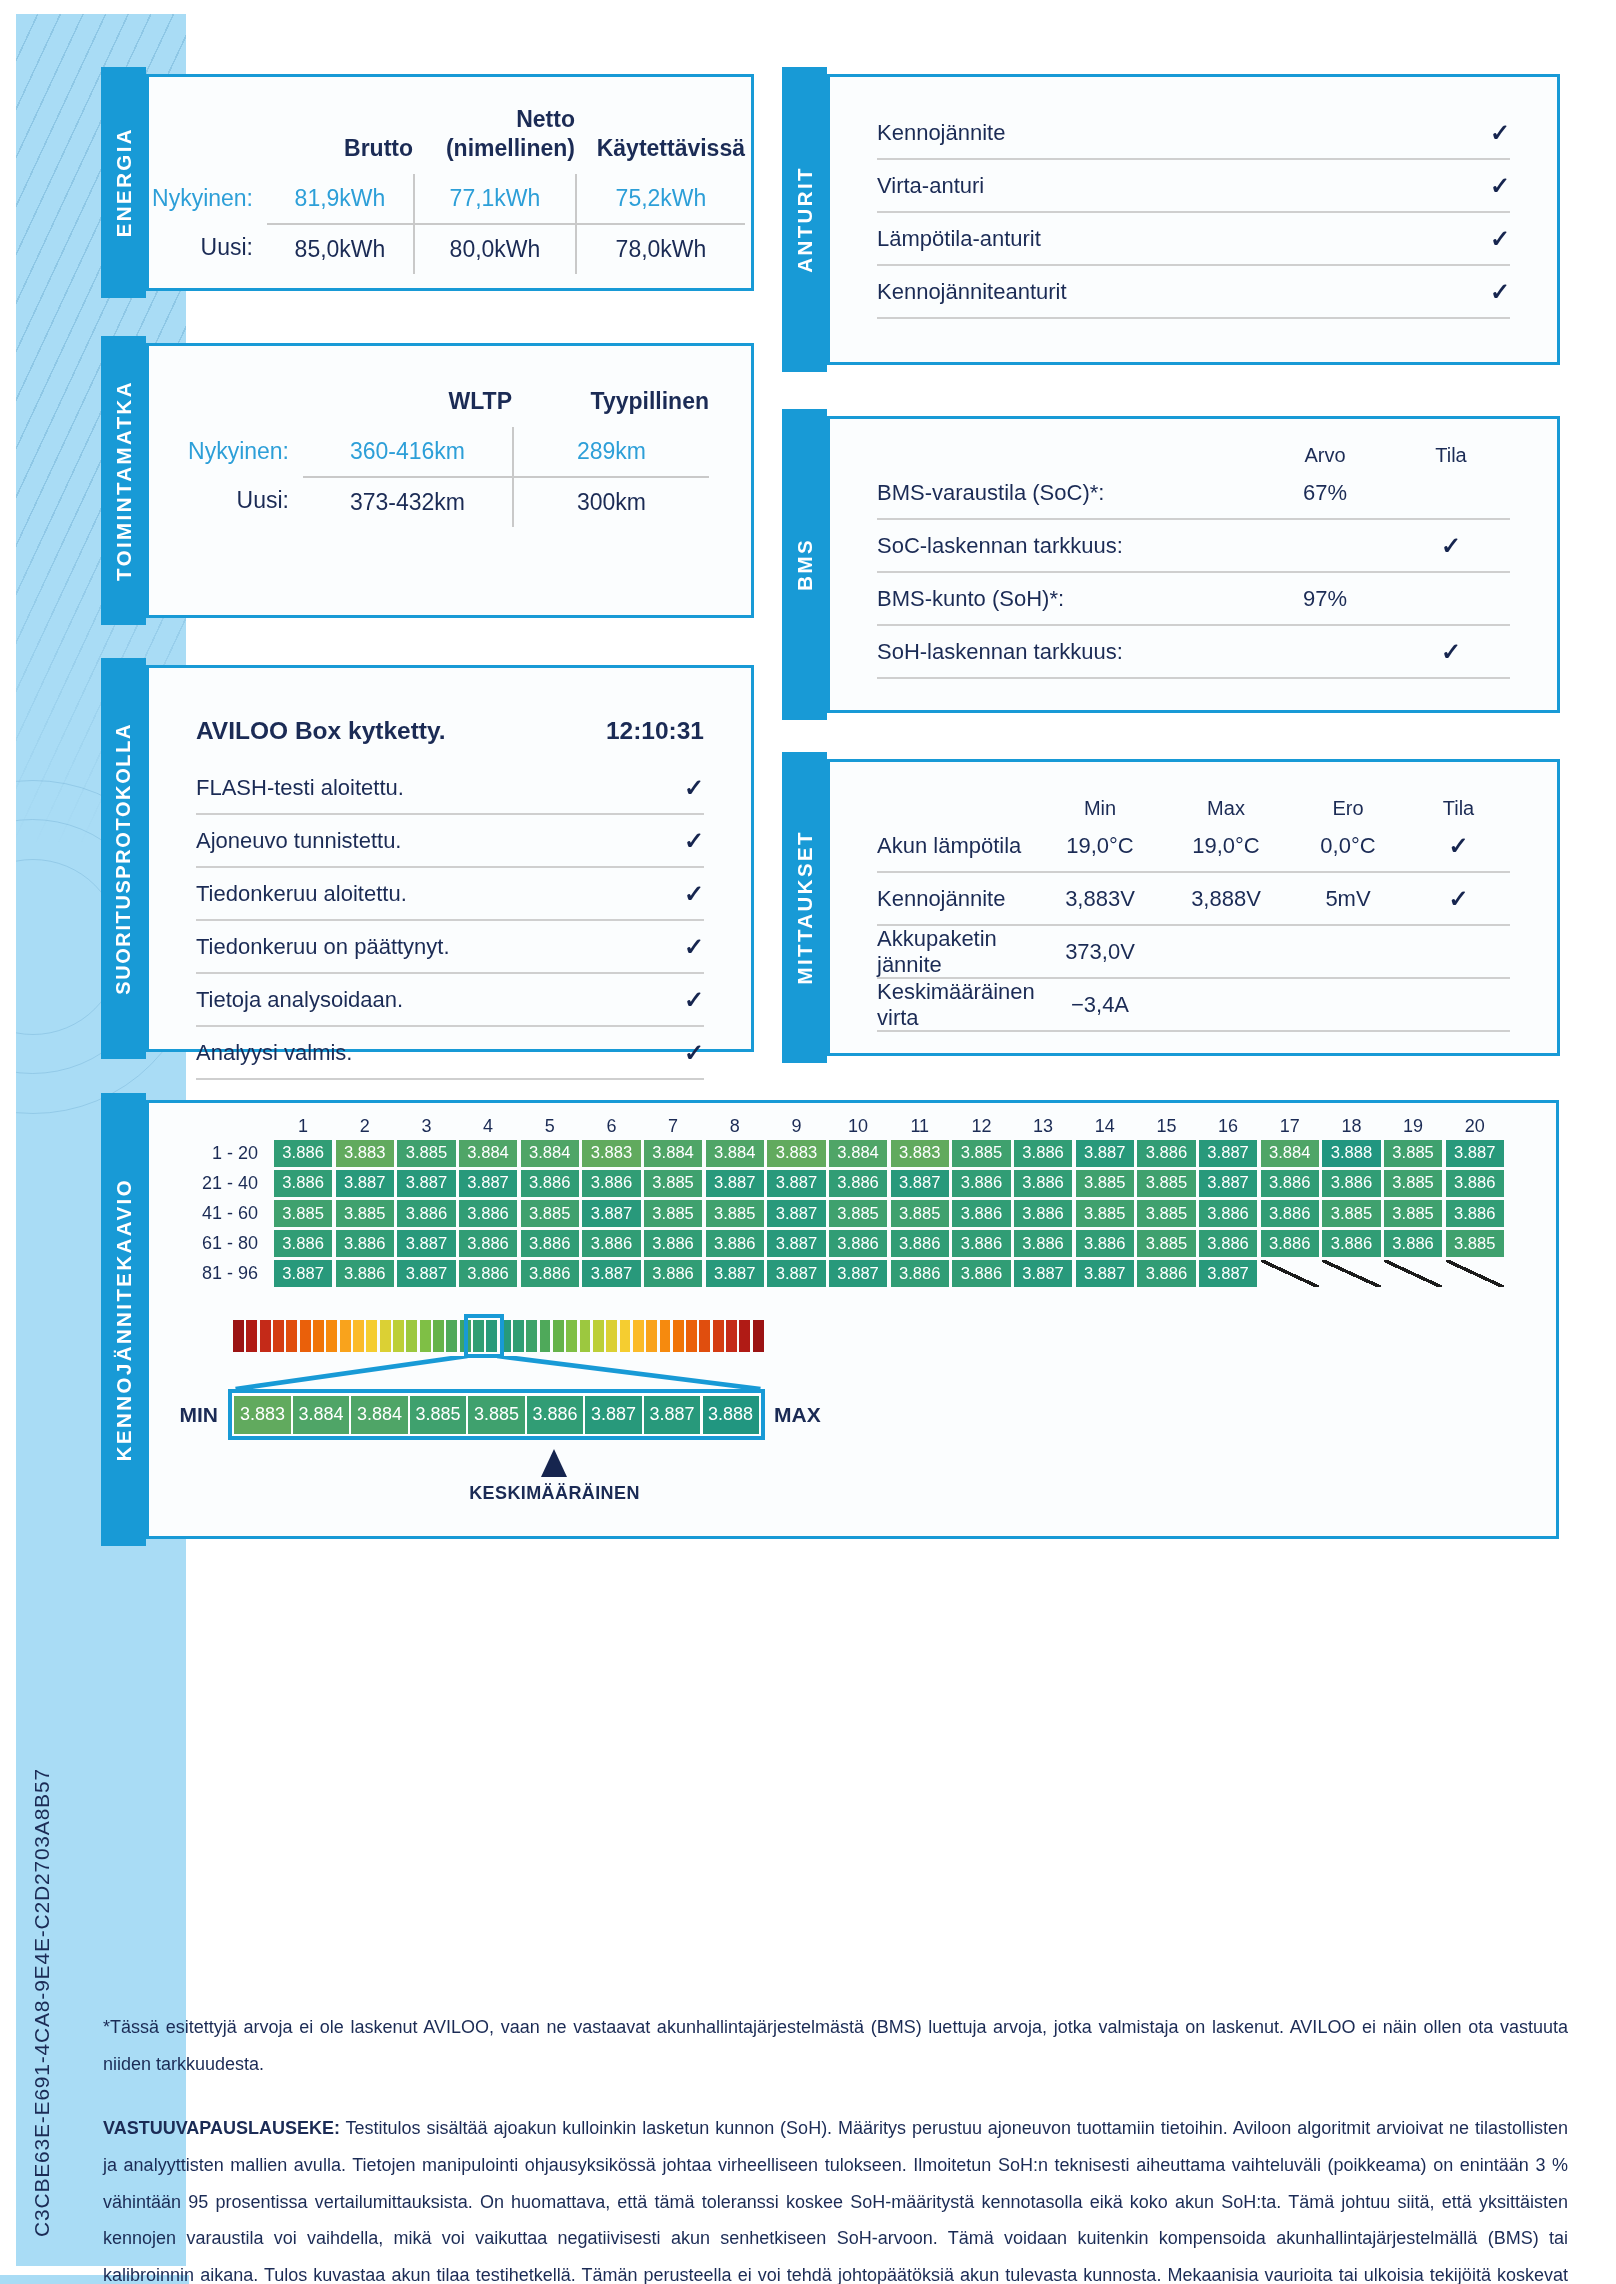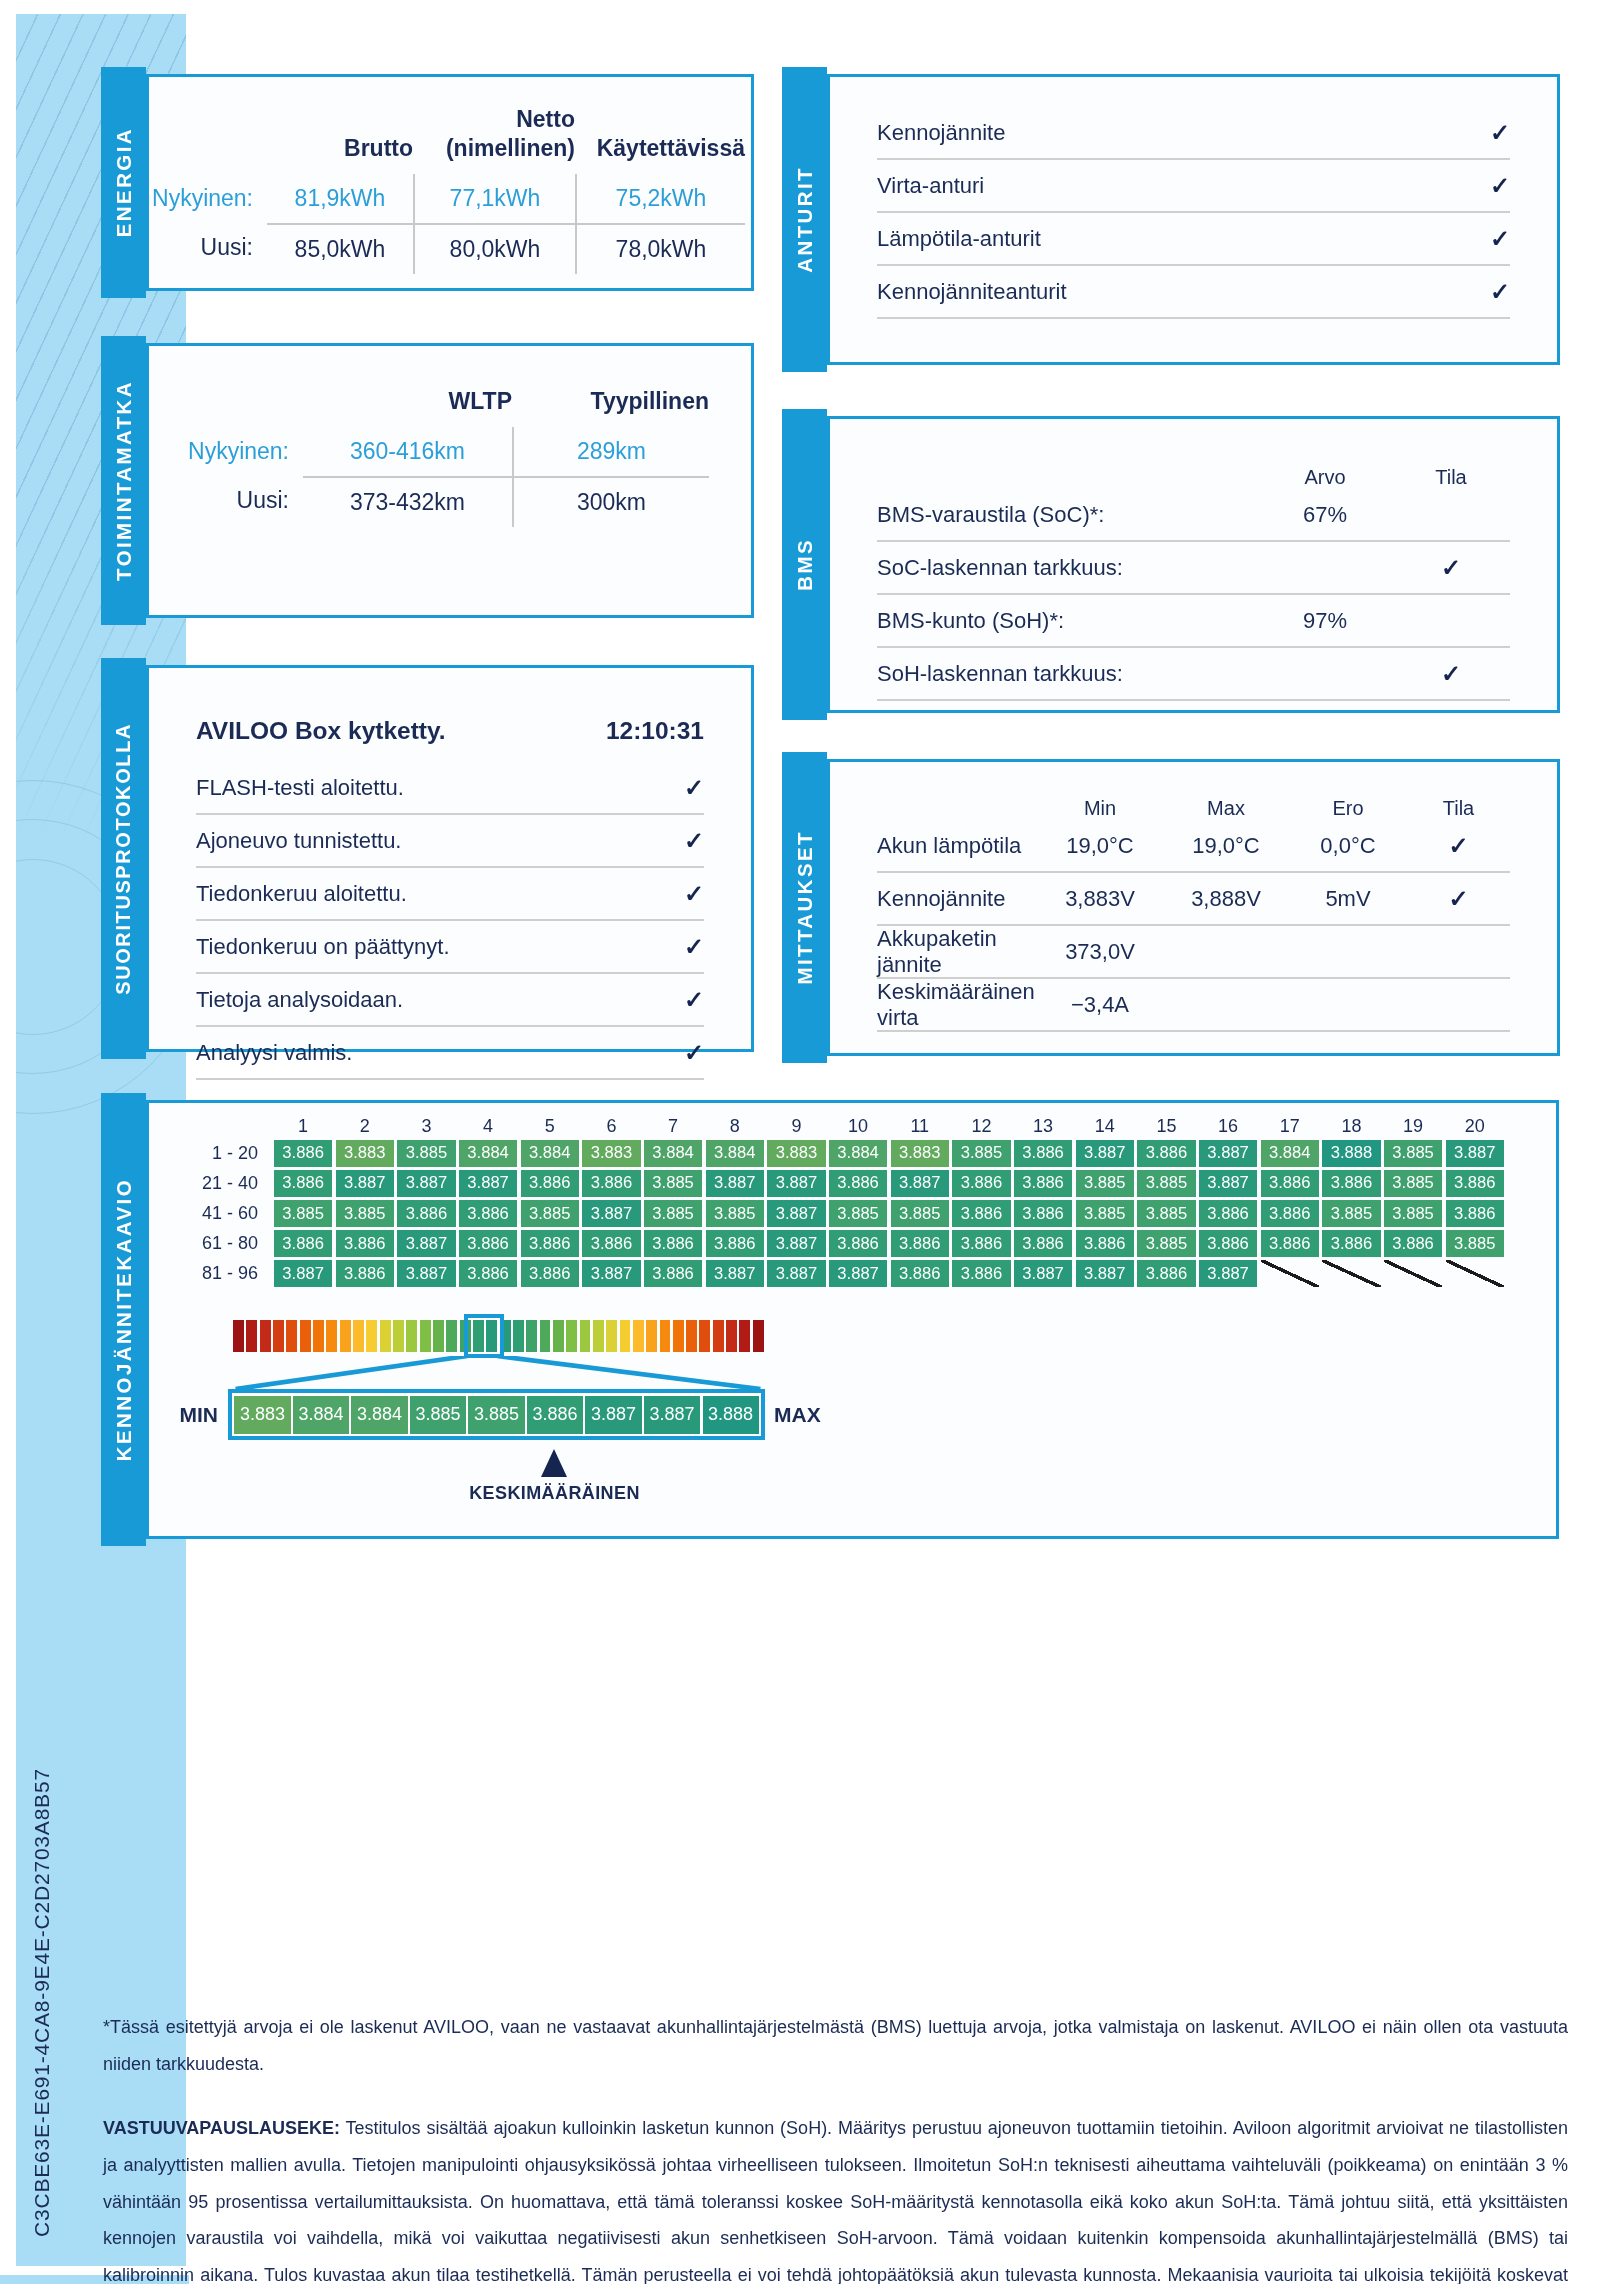--- a/index.html
+++ b/index.html
@@ -200,21 +200,21 @@
         <div class="ecell erow new vline hline">300km</div>
       </div>
     </div>
   </div>
 
   <div class="section" id="sec-bms">
     <div class="side-bar">
       <span>BMS</span>
     </div>
     <div class="card">
-      <div class="rows" style="top:29px;">
+      <div class="rows" style="top:7px;">
         <div class="gridrow bms-cols headrow">
           <div></div>
           <div class="ctr">Arvo</div>
           <div class="ctr">Tila</div>
         </div>
         <div>
             <div class="gridrow bms-cols">
               <div>BMS-varaustila (SoC)*:</div>
               <div class="ctr">67%</div>
               <div class="ctr "></div>

